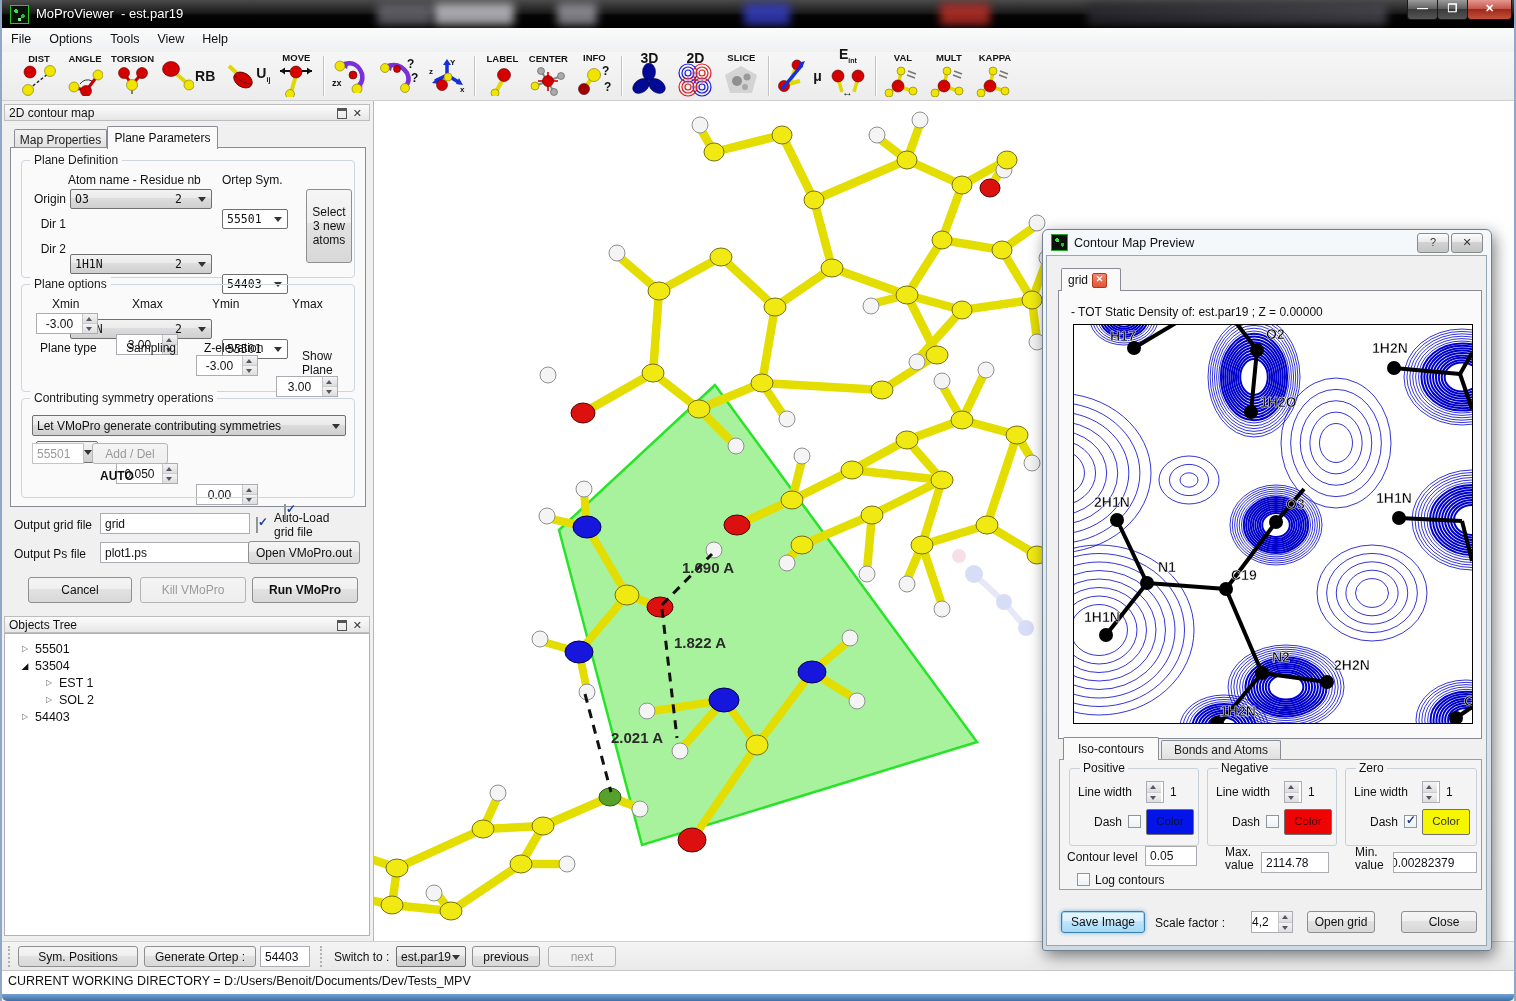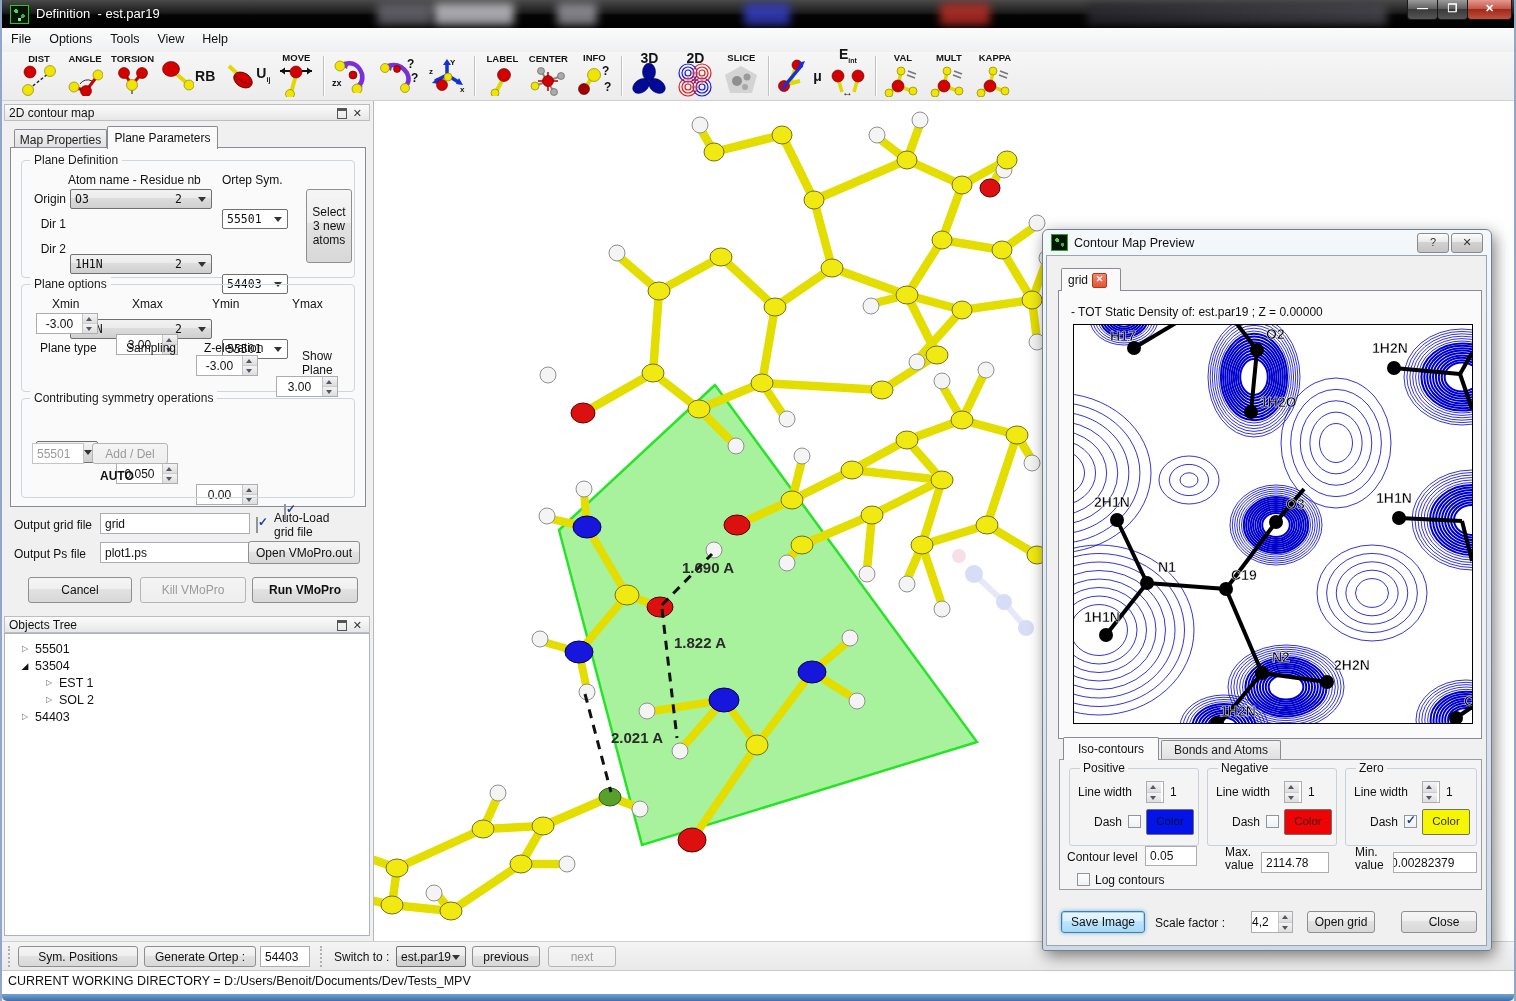--- a/index.html
+++ b/index.html
@@ -98,21 +98,21 @@
 
   <div id="titlebar" class="abs">
     <div class="blur" style="left:375px;width:55px;background:#6a6a72;"></div>
     <div class="blur" style="left:432px;width:80px;background:#c9c9cf;"></div>
     <div class="blur" style="left:555px;width:40px;background:#9a9aa2;"></div>
     <div class="blur" style="left:742px;width:46px;background:#3640c8;"></div>
     <div class="blur" style="left:938px;width:50px;background:#c03028;"></div>
     <div class="blur" style="left:1085px;width:300px;background:linear-gradient(90deg,#2a2a30,#4a4a52);"></div>
     <div id="appicon" class="abs"></div>
     <div id="titletext" class="abs">
-      <span>Definition</span>&nbsp;&nbsp;<span>-</span>&nbsp;<span>est.par19</span>
+      <span>MoProViewer</span>&nbsp;&nbsp;<span>-</span>&nbsp;<span>est.par19</span>
     </div>
     <div class="winbtn abs" style="right:76px;">—</div>
     <div class="winbtn abs" style="right:46px;">❐</div>
     <div class="winbtn close abs" style="right:2px;">✕</div>
   </div>
 
   <div id="menubar" class="abs"><span class="menu-item">File</span><span class="menu-item">Options</span><span class="menu-item">Tools</span><span class="menu-item">View</span><span class="menu-item">Help</span></div>
 
   <div id="toolbar" class="abs">
       <div class="tbtn capbottom">
@@ -458,20 +458,24 @@
               <div class="up"></div>
               <div class="dn"></div>
             </span>
           </div>
         <span class="chk on abs" style="left:262px;top:72px;"></span>
         <div class="rowlabel" style="left:280px;top:64px;width:48px;line-height:14px;">Show Plane</div>
       </div>
 
       <div class="gbox abs" style="left:10px;top:250px;width:334px;height:100px;position:absolute;">
         <div class="legend">Contributing symmetry operations</div>
+        <div class="combo abs" style="left:10px;top:16px;width:314px;height:21px;">
+            <span>Let VMoPro generate contributing symmetries</span>
+            <span class="arr"></span>
+          </div>
         <div class="field abs" style="left:10px;top:44px;width:52px;height:21px;color:#9a9a9a;border-color:#c5c5c5;">
             <span>55501</span>
           </div>
         <div class="btn disabled abs" style="left:70px;top:44px;width:76px;height:21px;">
             <span>Add / Del</span>
           </div>
         <div class="rowlabel" style="left:78px;top:70px;font-weight:bold;">AUTO</div>
       </div>
     </div>
 

